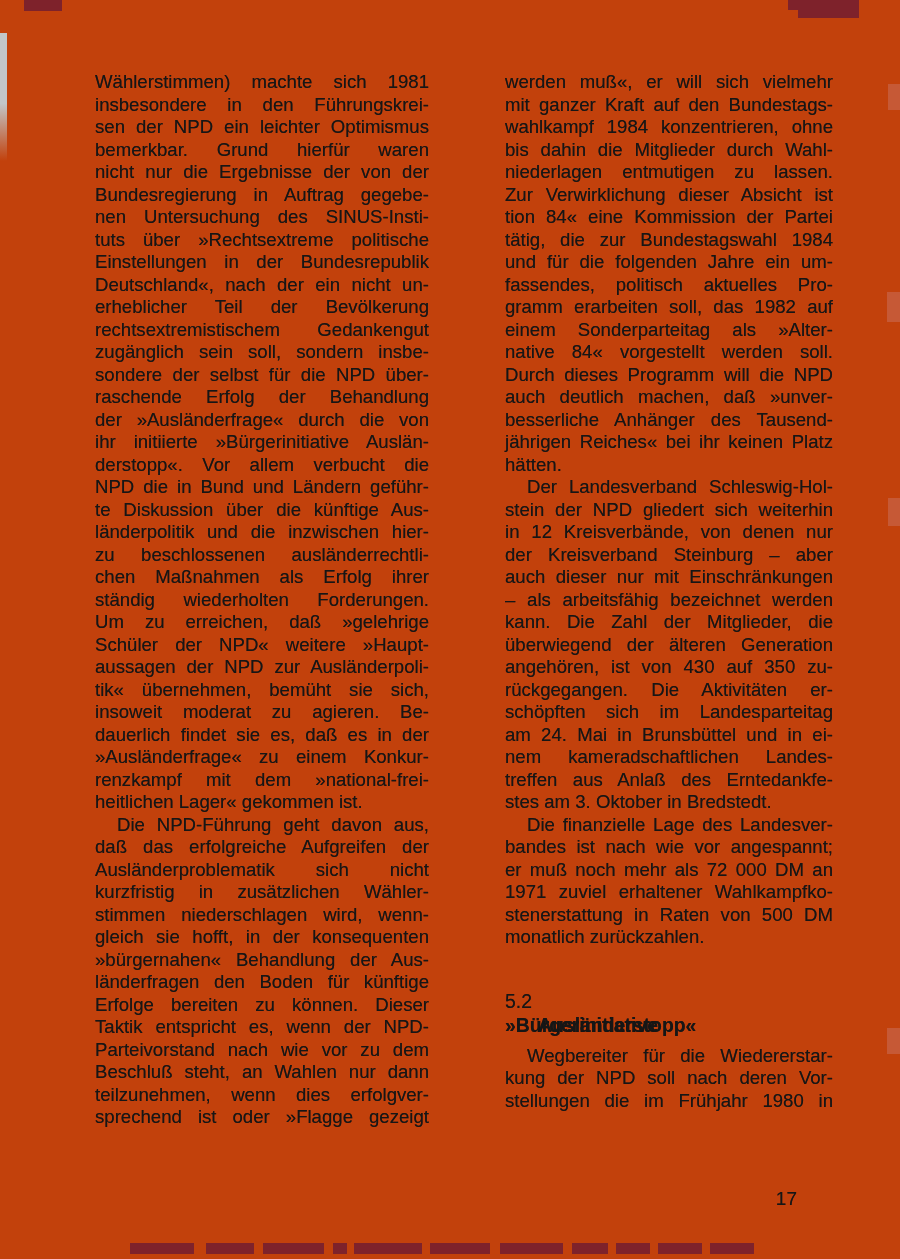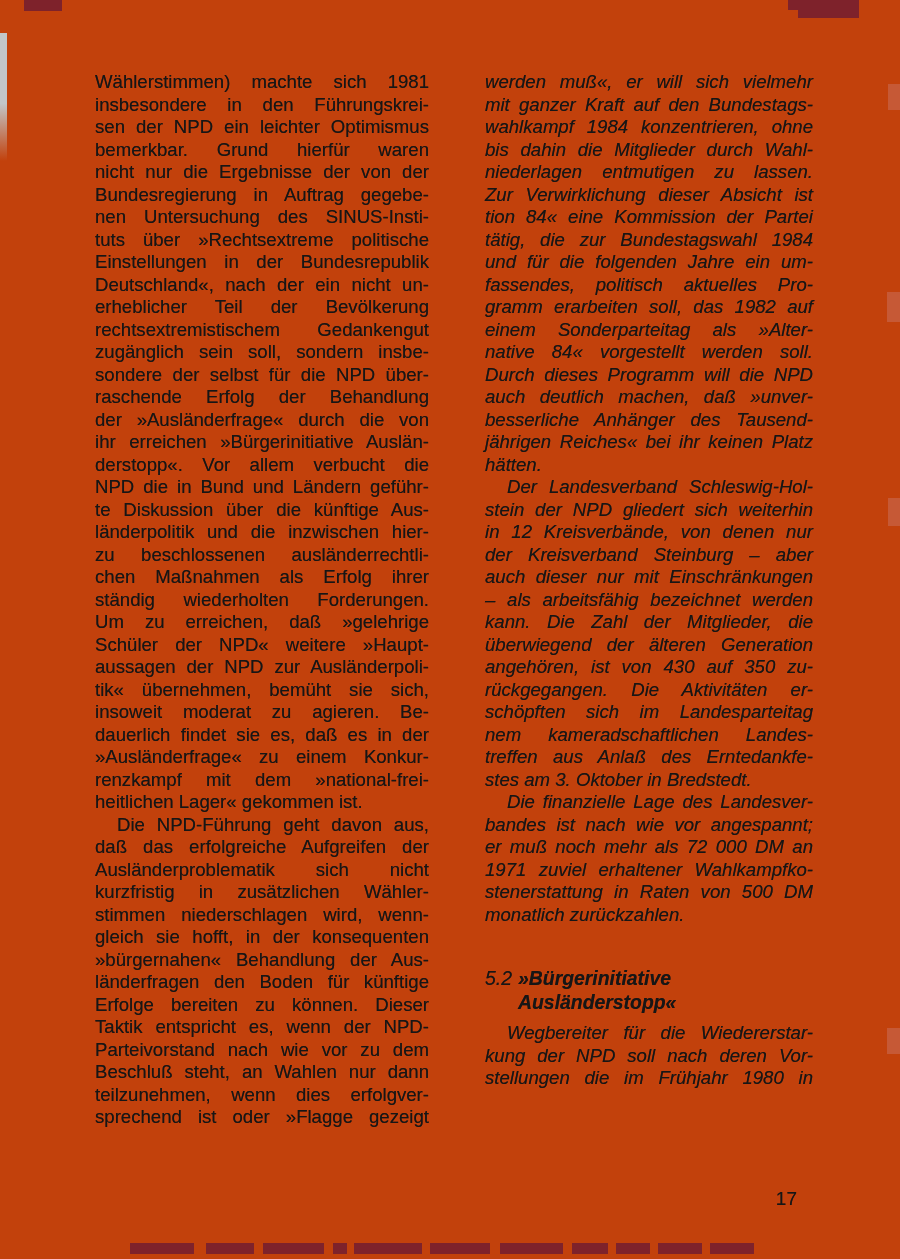--- a/index.html
+++ b/index.html
@@ -3,30 +3,30 @@
 <meta charset="utf-8">
 <style>
   html,body{margin:0;padding:0;background:#fbfbf9;}
   .page{
     position:relative;width:900px;height:1259px;overflow:hidden;
     background:#c2410c;color:#161616;
     font-family:"Liberation Sans","DejaVu Sans",sans-serif;
   }
   .col{position:absolute;top:71px;}
   .col-left{left:95px;width:334px;}
-  .col-right{left:485px;width:328px;font-style:italic;}
+  .col-right{left:505px;width:328px;}
   .line{
     height:22.5px;line-height:22.5px;font-size:18.6px;
     text-align:justify;text-align-last:justify;
     text-shadow:0 0 .6px rgba(22,22,22,.65);
   }
   .line.end{text-align-last:left;}
   .line.indent{text-indent:22px;}
   .heading{text-align:left;text-align-last:left;font-size:19.4px;font-weight:700;height:24px;line-height:24px;}
-  .h1{margin-top:40px;display:flex;}
+  .h1{margin-top:40px;display:flex;flex-direction:column;}
   .h1 .hnum{width:33px;flex:none;font-weight:400;}
   .h2{padding-left:33px;}
   .h2 + .line{margin-top:8px;}
   .page-number{
     position:absolute;left:485px;top:1188px;width:312px;
     text-align:right;font-size:19px;text-shadow:0 0 .6px rgba(22,22,22,.65);
   }
   #artifacts{position:absolute;inset:0;pointer-events:none;}
   .mark{position:absolute;}
 </style>
@@ -44,21 +44,21 @@
       <div class="line">nen Untersuchung des SINUS-Insti-</div>
       <div class="line">tuts über »Rechtsextreme politische</div>
       <div class="line">Einstellungen in der Bundesrepublik</div>
       <div class="line">Deutschland«, nach der ein nicht un-</div>
       <div class="line">erheblicher Teil der Bevölkerung</div>
       <div class="line">rechtsextremistischem Gedankengut</div>
       <div class="line">zugänglich sein soll, sondern insbe-</div>
       <div class="line">sondere der selbst für die NPD über-</div>
       <div class="line">raschende Erfolg der Behandlung</div>
       <div class="line">der »Ausländerfrage« durch die von</div>
-      <div class="line">ihr erreichen »Bürgerinitiative Auslän-</div>
+      <div class="line">ihr initiierte »Bürgerinitiative Auslän-</div>
       <div class="line">derstopp«. Vor allem verbucht die</div>
       <div class="line">NPD die in Bund und Ländern geführ-</div>
       <div class="line">te Diskussion über die künftige Aus-</div>
       <div class="line">länderpolitik und die inzwischen hier-</div>
       <div class="line">zu beschlossenen ausländerrechtli-</div>
       <div class="line">chen Maßnahmen als Erfolg ihrer</div>
       <div class="line">ständig wiederholten Forderungen.</div>
       <div class="line">Um zu erreichen, daß »gelehrige</div>
       <div class="line">Schüler der NPD« weitere »Haupt-</div>
       <div class="line">aussagen der NPD zur Ausländerpoli-</div>
@@ -106,20 +106,21 @@
       <div class="line">stein der NPD gliedert sich weiterhin</div>
       <div class="line">in 12 Kreisverbände, von denen nur</div>
       <div class="line">der Kreisverband Steinburg – aber</div>
       <div class="line">auch dieser nur mit Einschränkungen</div>
       <div class="line">– als arbeitsfähig bezeichnet werden</div>
       <div class="line">kann. Die Zahl der Mitglieder, die</div>
       <div class="line">überwiegend der älteren Generation</div>
       <div class="line">angehören, ist von 430 auf 350 zu-</div>
       <div class="line">rückgegangen. Die Aktivitäten er-</div>
       <div class="line">schöpften sich im Landesparteitag</div>
+      <div class="line">am 24. Mai in Brunsbüttel und in ei-</div>
       <div class="line">nem kameradschaftlichen Landes-</div>
       <div class="line">treffen aus Anlaß des Erntedankfe-</div>
       <div class="line end">stes am 3. Oktober in Bredstedt.</div>
       <div class="line indent">Die finanzielle Lage des Landesver-</div>
       <div class="line">bandes ist nach wie vor angespannt;</div>
       <div class="line">er muß noch mehr als 72 000 DM an</div>
       <div class="line">1971 zuviel erhaltener Wahlkampfko-</div>
       <div class="line">stenerstattung in Raten von 500 DM</div>
       <div class="line end">monatlich zurückzahlen.</div>
       <div class="line heading h1">

